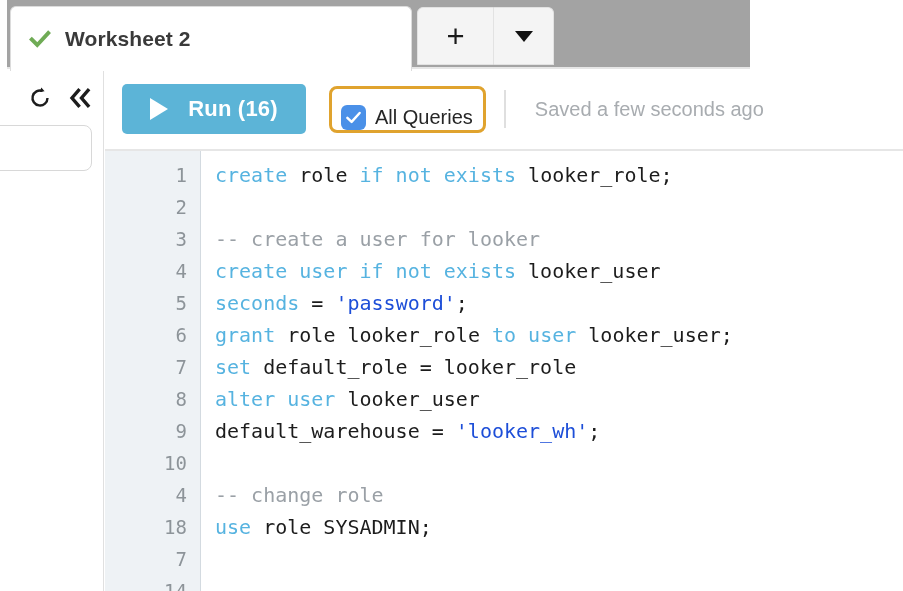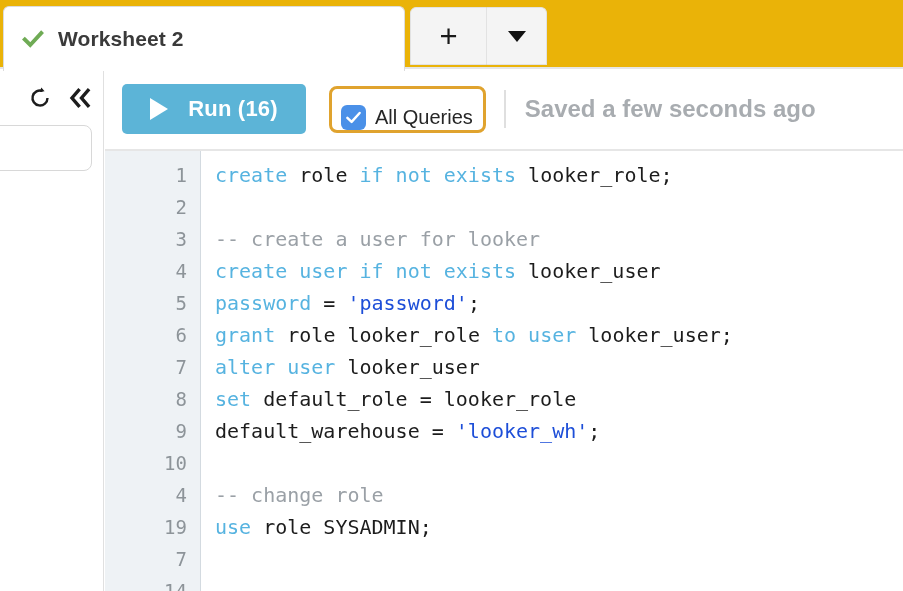--- a/index.html
+++ b/index.html
@@ -15,24 +15,24 @@
   #app {
     position: relative;
     width: 903px;
     height: 591px;
     background: #ffffff;
   }
 
   
   .tabbar {
     position: absolute;
-    left: 0; top: 0;
-    width: 903px;
+    left: 7px; top: 0;
+    width: 743px;
     height: 69px;
-    background: #eab308;
+    background: #a3a3a3;
     border-bottom: 2px solid #e6e6e6;
     box-sizing: border-box;
   }
 
   .tab-active {
     position: absolute;
     left: 3px;
     top: 6px;
     width: 402px;
     height: 65px;
@@ -221,25 +221,24 @@
   }
 
   .toolbar-sep {
     width: 2px;
     height: 38px;
     background: #dfdfdf;
     margin-left: 18px;
   }
 
   .saved-text {
-    margin-left: 19px;
-    font-size: 24px;
+    margin-left: 29px;
+    font-size: 20px;
     color: #a8acb0;
     white-space: nowrap;
-    font-weight: bold;
   }
 
   
   .editor {
     position: absolute;
     left: 105px;
     top: 151px;
     width: 798px;
     height: 440px;
     background: #ffffff;
@@ -376,36 +375,36 @@
           <div class="ln-num">2</div>
           <div class="ln-num">3</div>
           <div class="ln-num">4</div>
           <div class="ln-num">5</div>
           <div class="ln-num">6</div>
           <div class="ln-num">7</div>
           <div class="ln-num">8</div>
           <div class="ln-num">9</div>
           <div class="ln-num">10</div>
           <div class="ln-num">4</div>
-          <div class="ln-num">19</div>
+          <div class="ln-num">18</div>
           <div class="ln-num">7</div>
           <div class="ln-num">14</div>
         </div>
     </div>
 
     <div class="code-area">
       <div class="lines" id="code-lines">
           <div class="ln-code"><span class="tok-kw">create</span><span class="tok-pln"> role </span><span class="tok-kw">if not exists</span><span class="tok-pln"> looker_role;</span></div>
           <div class="ln-code">&nbsp;</div>
           <div class="ln-code"><span class="tok-cmt">-- create a user for looker</span></div>
           <div class="ln-code"><span class="tok-kw">create user if not exists</span><span class="tok-pln"> looker_user</span></div>
-          <div class="ln-code"><span class="tok-kw">password</span><span class="tok-pln"> = </span><span class="tok-str">'password'</span><span class="tok-pln">;</span></div>
+          <div class="ln-code"><span class="tok-kw">seconds</span><span class="tok-pln"> = </span><span class="tok-str">'password'</span><span class="tok-pln">;</span></div>
           <div class="ln-code"><span class="tok-kw">grant</span><span class="tok-pln"> role looker_role </span><span class="tok-kw">to user</span><span class="tok-pln"> looker_user;</span></div>
+          <div class="ln-code"><span class="tok-kw">set</span><span class="tok-pln"> default_role = looker_role</span></div>
           <div class="ln-code"><span class="tok-kw">alter user</span><span class="tok-pln"> looker_user</span></div>
-          <div class="ln-code"><span class="tok-kw">set</span><span class="tok-pln"> default_role = looker_role</span></div>
           <div class="ln-code"><span class="tok-pln">default_warehouse = </span><span class="tok-str">'looker_wh'</span><span class="tok-pln">;</span></div>
           <div class="ln-code">&nbsp;</div>
           <div class="ln-code"><span class="tok-cmt">-- change role</span></div>
           <div class="ln-code"><span class="tok-kw">use</span><span class="tok-pln"> role SYSADMIN;</span></div>
           <div class="ln-code">&nbsp;</div>
         </div>
     </div>
 
   </div>
 

